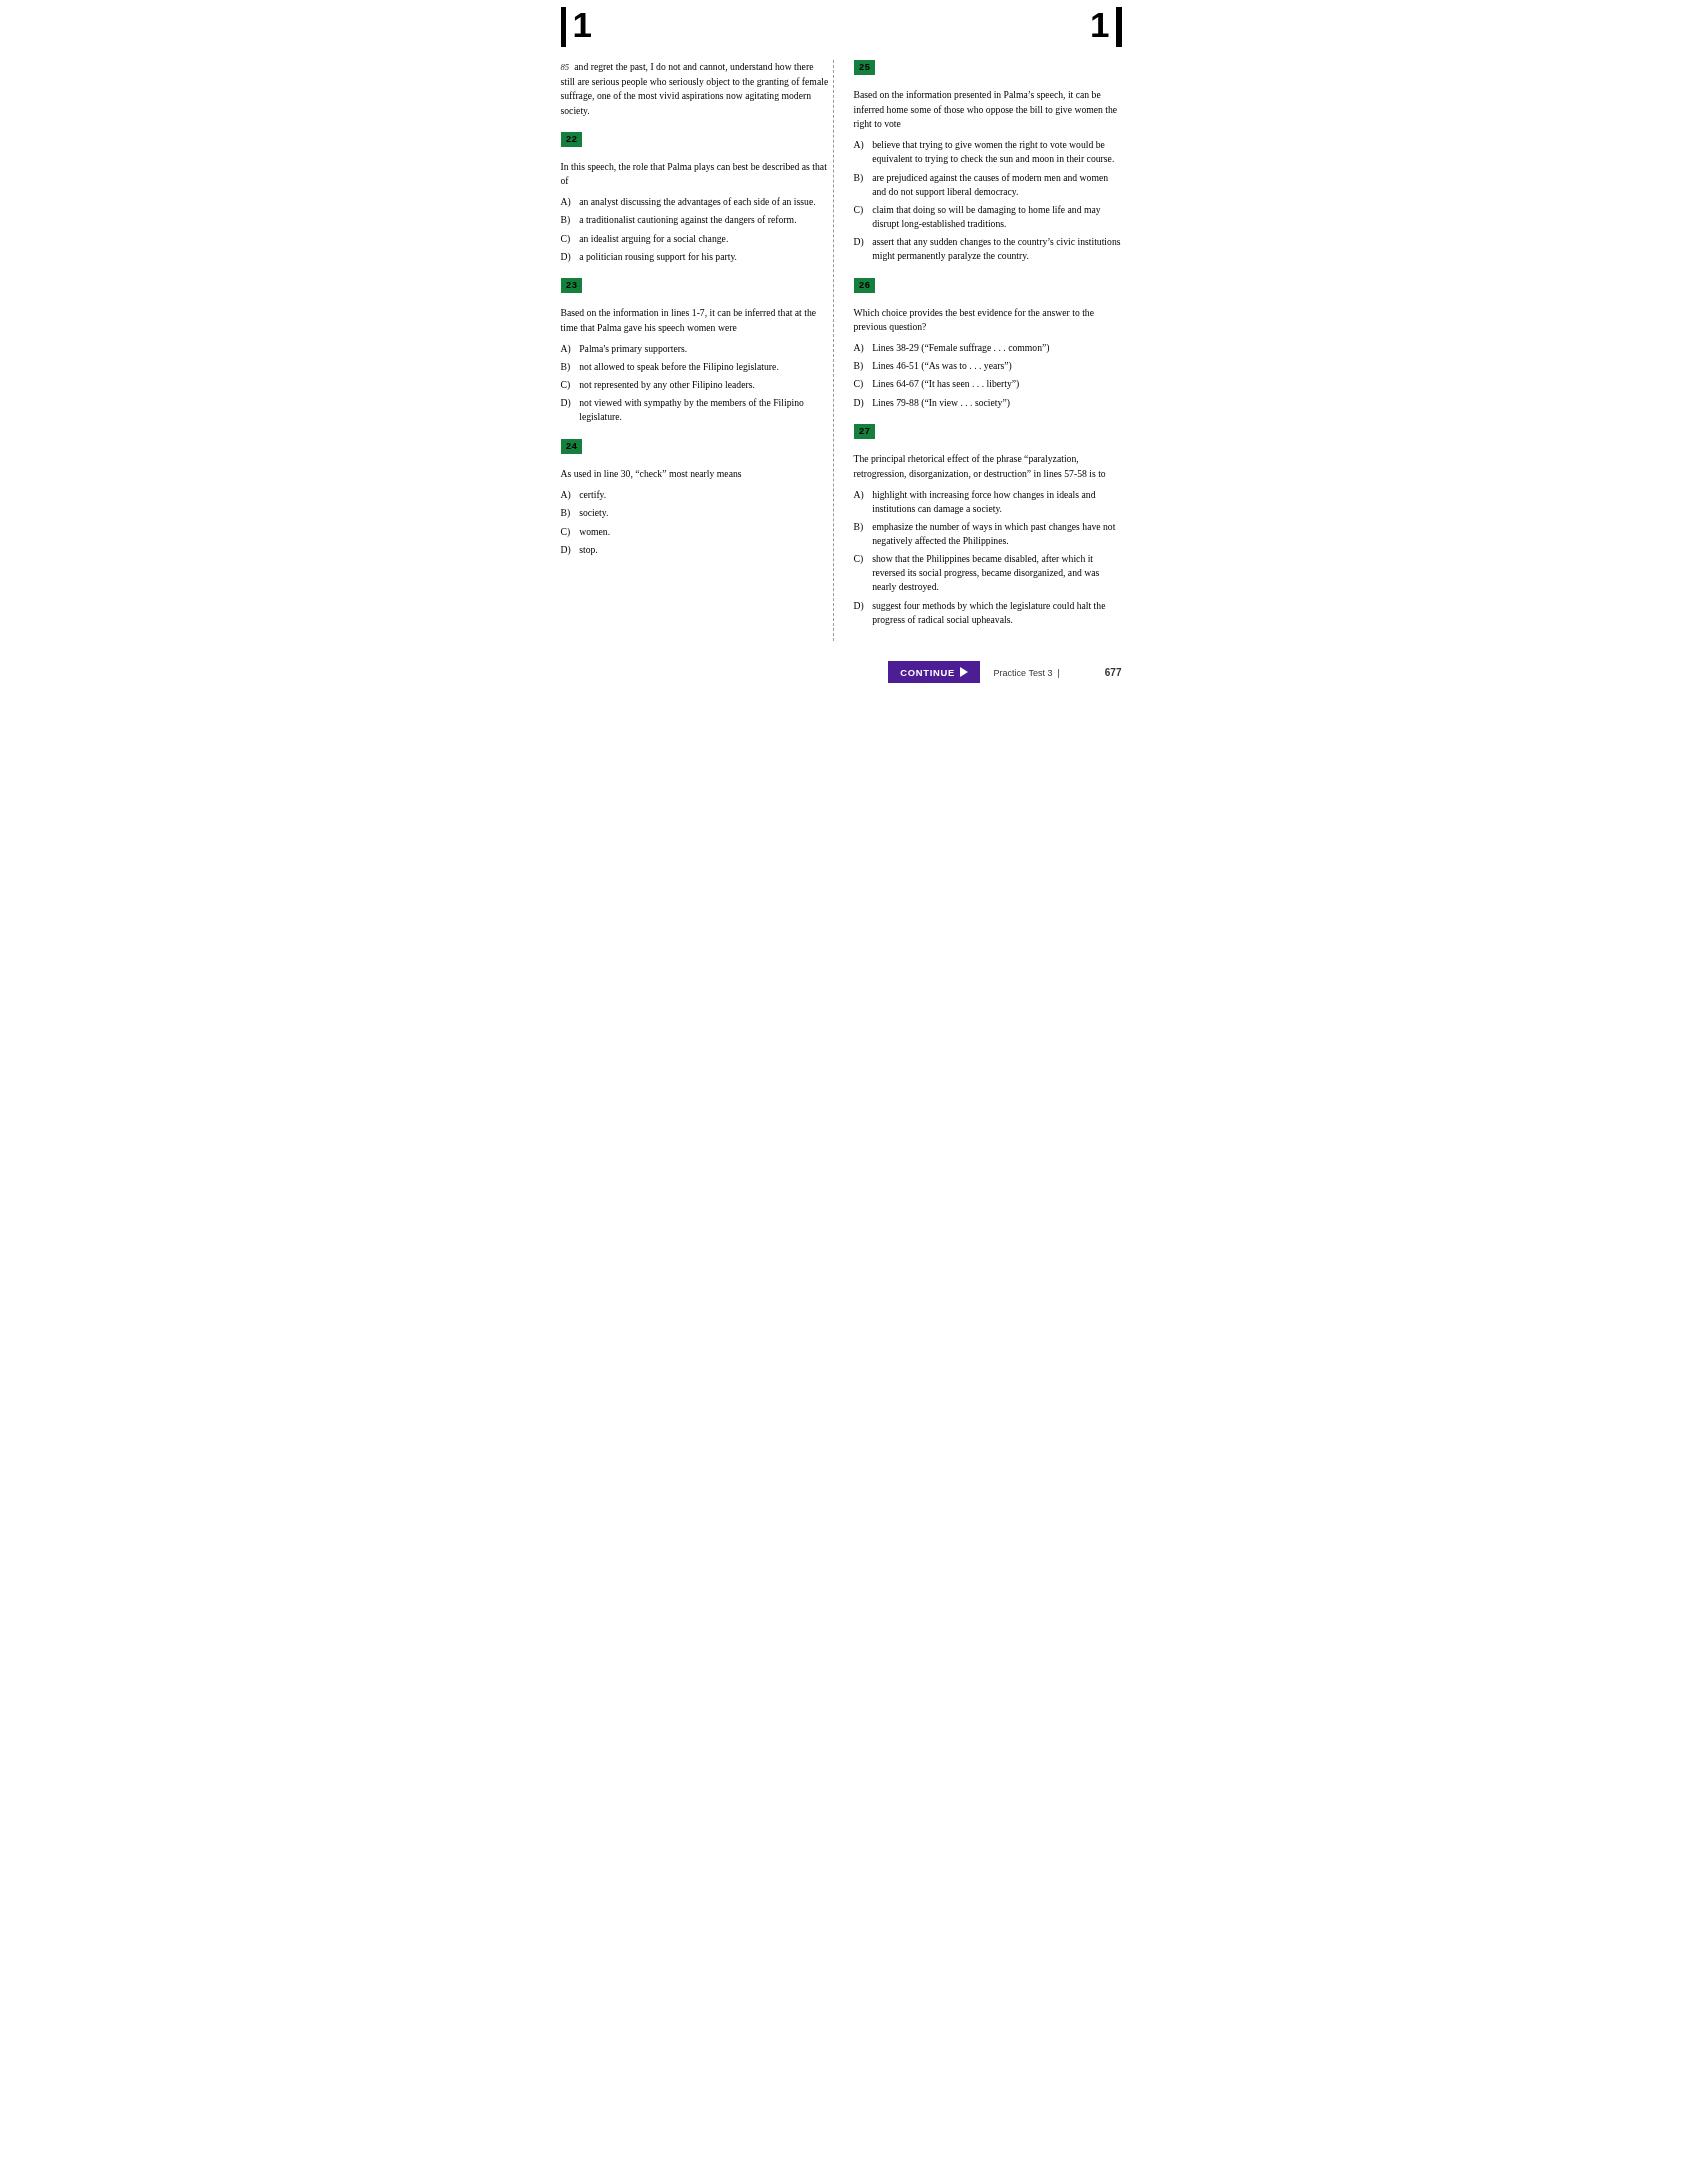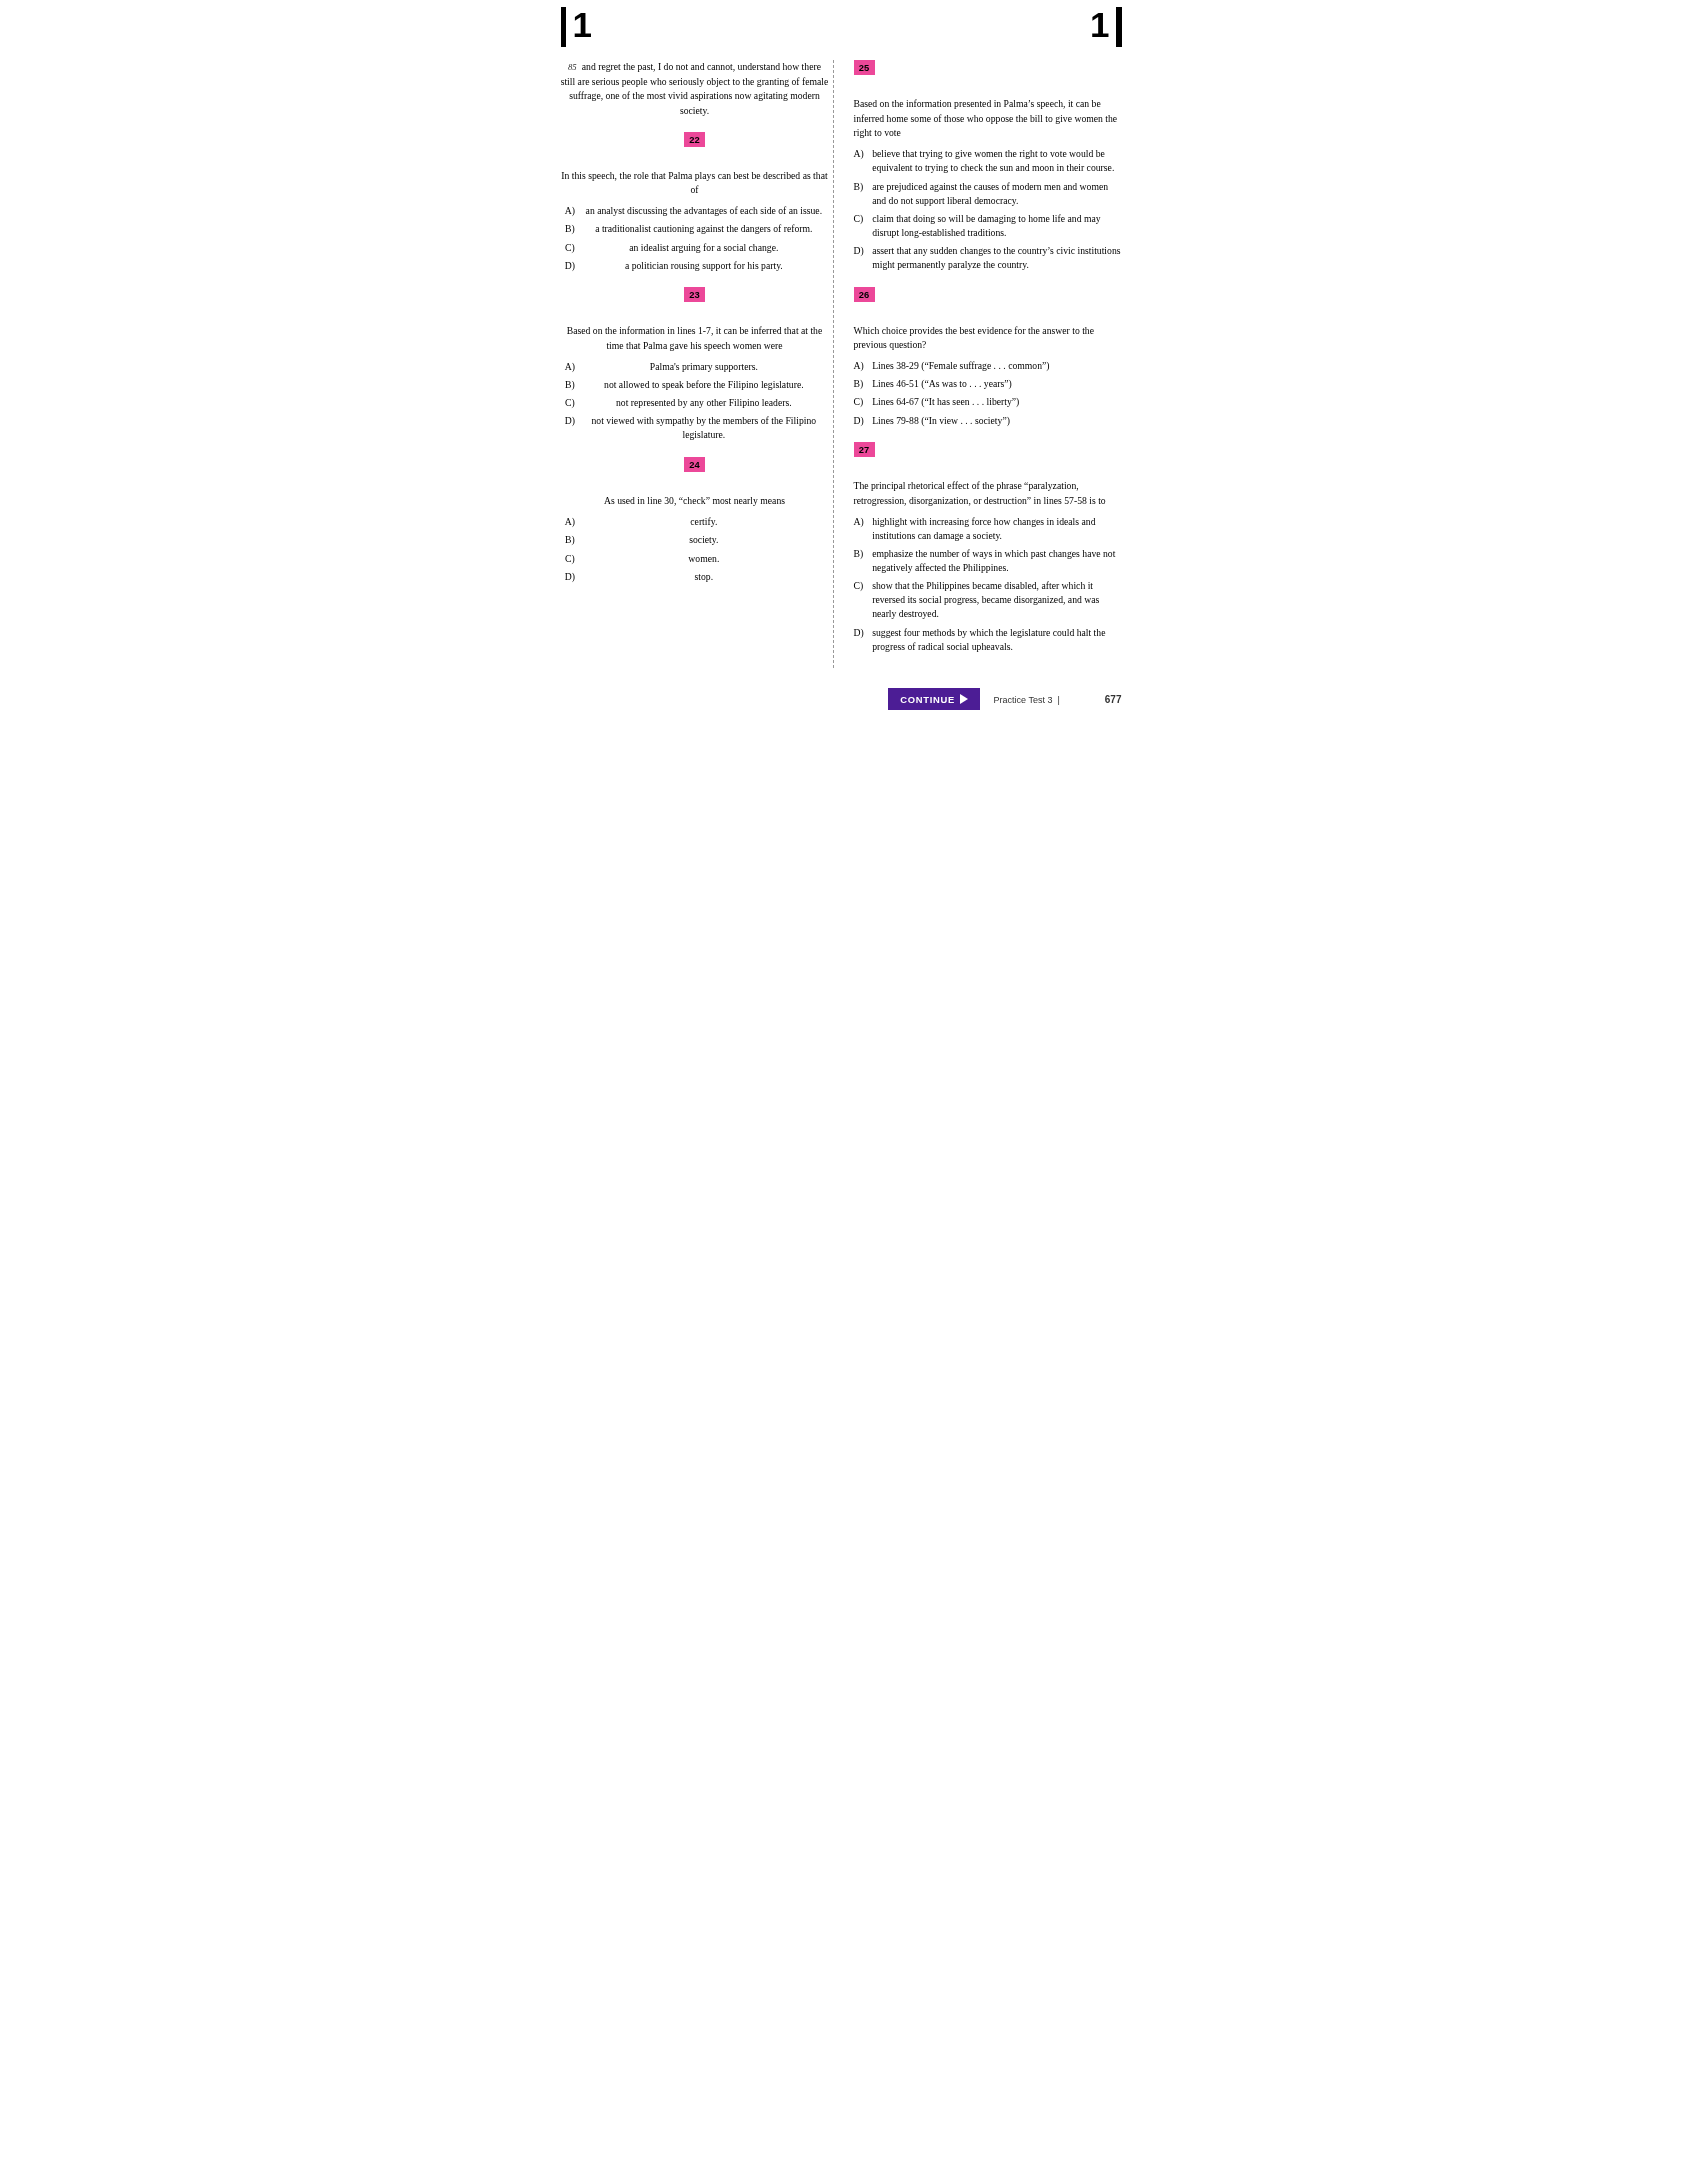--- a/index.html
+++ b/index.html
@@ -68,21 +68,20 @@
     .content-area {
       display: flex;
       gap: 0;
       padding: 0 20px;
     }
 
     .left-column {
       flex: 1;
       padding-right: 4px;
       border-right: 0.7px dashed #999;
-      text-align: center;
     }
 
     .right-column {
       flex: 1;
       padding-left: 20px;
     }
 
     
     .passage-text {
       margin-bottom: 13.4px;
@@ -96,26 +95,26 @@
       color: #333;
       margin-right: 2.7px;
     }
 
     
     .question-block {
       margin-bottom: 14.7px;
     }
 
     .question-header {
-      background: #ec4899;
+      background: #15803d;
       padding: 2px 5.3px;
       font-weight: bold;
       font-size: 9.4px;
-      font-family: Liberation Sans, sans-serif;
-      margin-bottom: 22px;
+      font-family: Liberation Mono, monospace;
+      margin-bottom: 13px;
       display: inline-block;
     }
 
     .question-text {
       font-size: 9.7px;
       line-height: 1.5;
       margin-bottom: 6.7px;
     }
 
     .answer-options {

